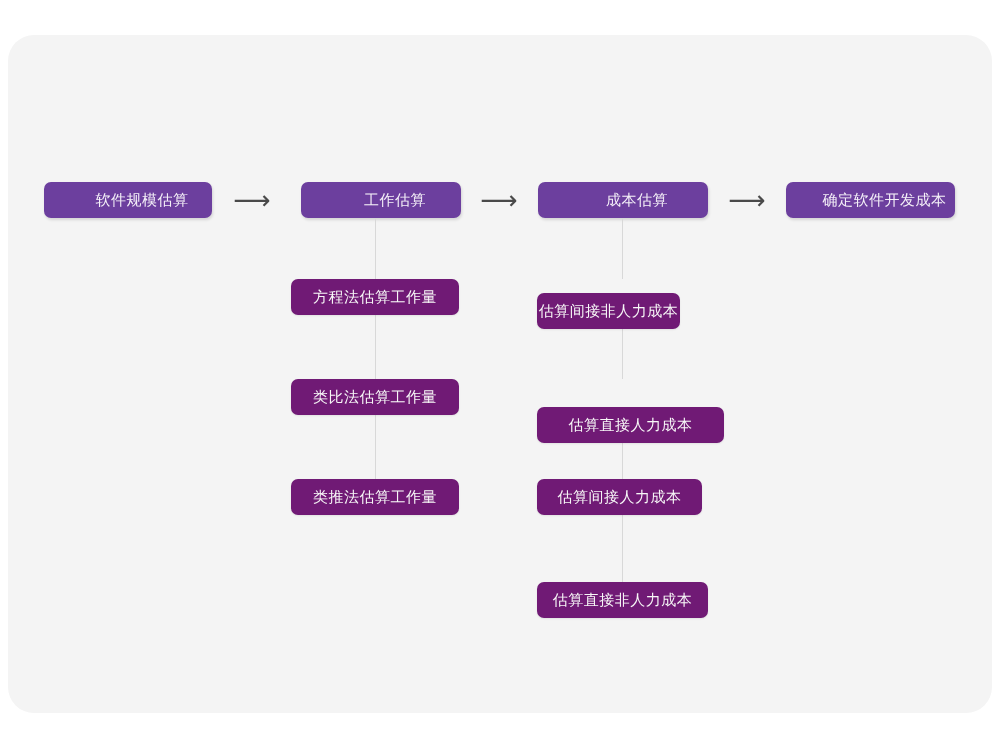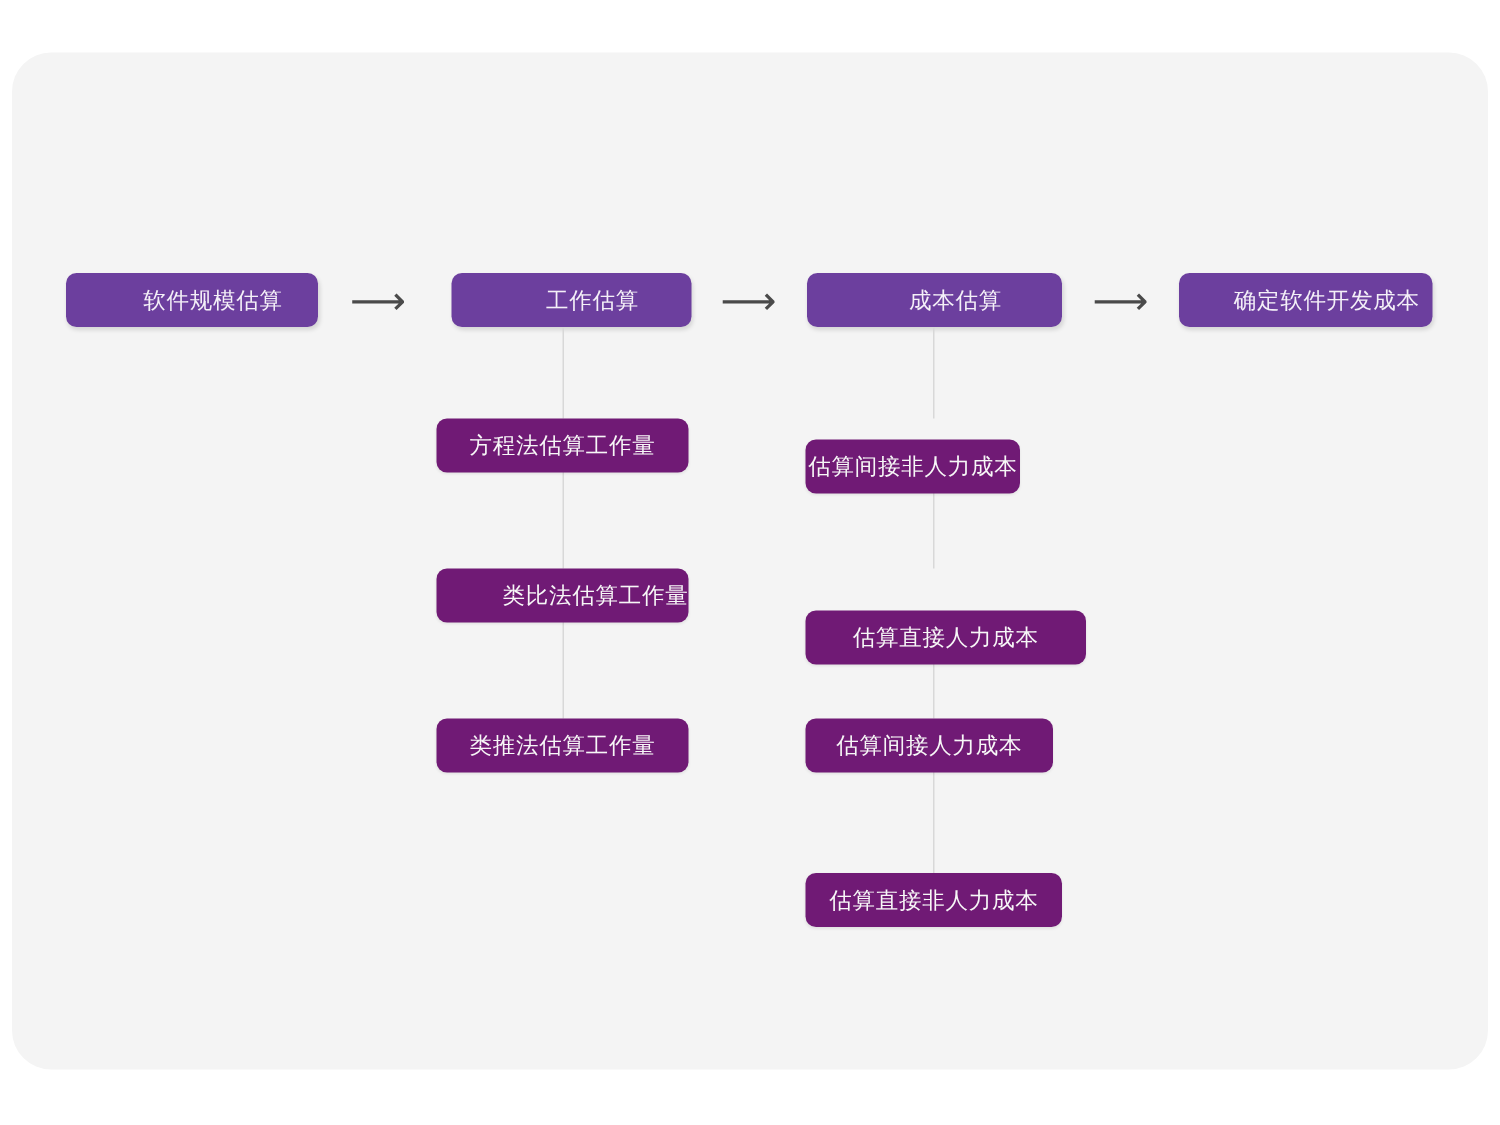--- a/index.html
+++ b/index.html
@@ -95,21 +95,21 @@
   #node-stage-2 { left: 301px; top: 182px; width: 160px; }
   #node-stage-3 { left: 538px; top: 182px; width: 170px; }
   #node-stage-4 { left: 786px; top: 182px; width: 169px; }
 
   #arrow-1 { left: 221px; }
   #arrow-2 { left: 468px; }
   #arrow-3 { left: 716px; }
 
   
   #node-effort-1 { left: 291px; top: 279px; width: 168px; }
-  #node-effort-2 { left: 291px; top: 379px; width: 168px; justify-content: flex-end; }
+  #node-effort-2 { left: 291px; top: 379px; width: 168px; }
   #node-effort-3 { left: 291px; top: 479px; width: 168px; }
 
   
   #node-cost-1 { left: 537px; top: 293px; width: 143px; }
   #node-cost-2 { left: 537px; top: 379px; width: 187px; margin-top: 28px; }
   #node-cost-3 { left: 537px; top: 479px; width: 165px; }
   #node-cost-4 { left: 537px; top: 582px; width: 171px; }
 
   
   #conn-effort-a { left: 375px; top: 218px; height: 61px; }

